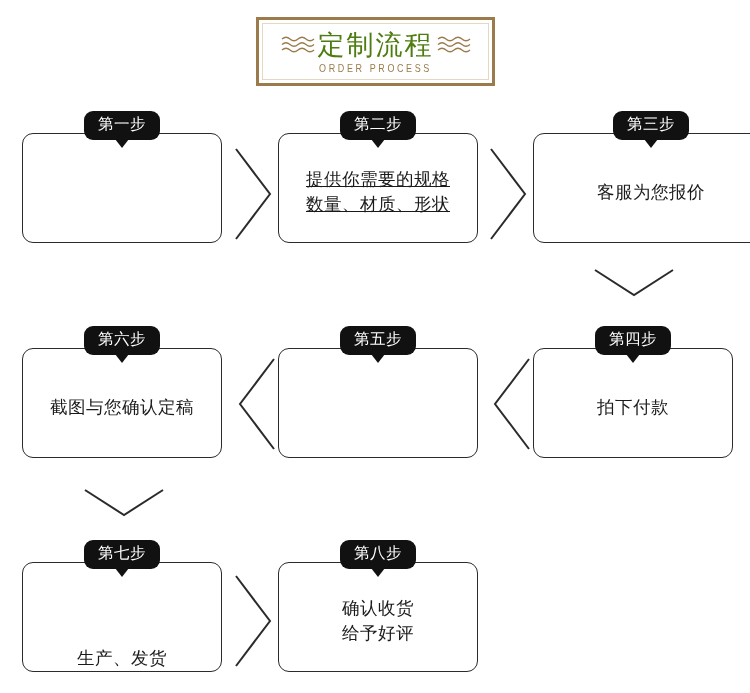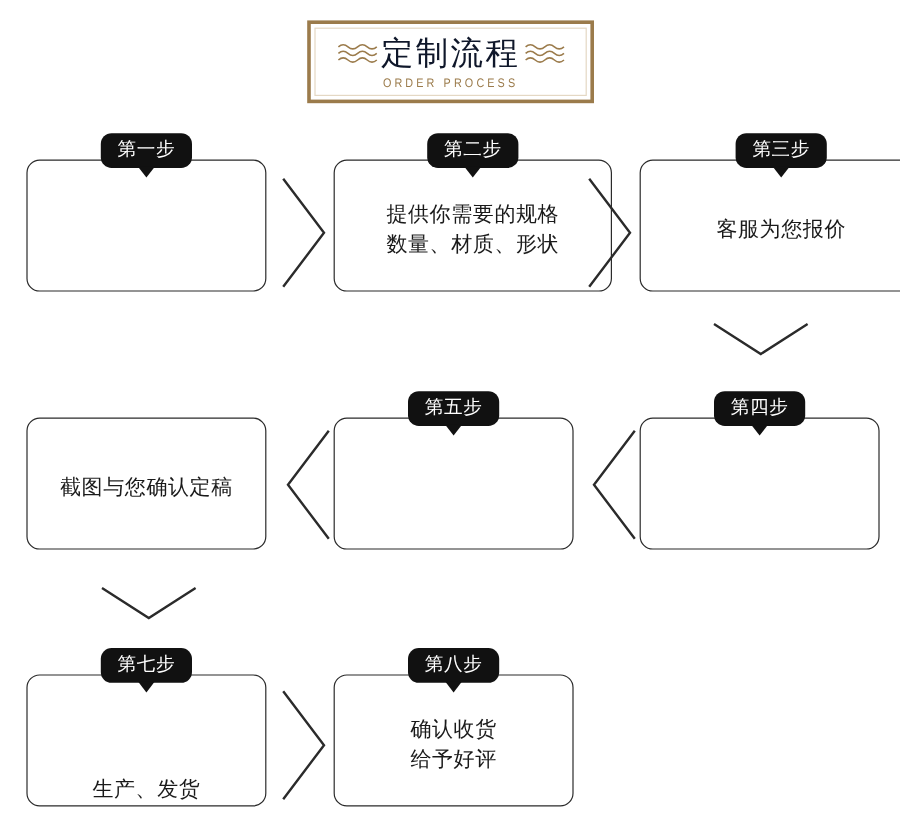--- a/index.html
+++ b/index.html
@@ -42,21 +42,21 @@
   }
   .banner-main {
     display: flex;
     align-items: center;
     justify-content: center;
     margin-top: 2px;
   }
   .banner-title {
     font-size: 27px;
     letter-spacing: 2px;
-    color: #0f172a;
+    color: #4d7c0f;
     font-weight: 400;
     line-height: 1;
     padding: 0 3px;
     font-family: "DejaVu Sans", "Liberation Sans", sans-serif;
   }
   .wave {
     width: 34px;
     height: 21px;
     flex: 0 0 auto;
     display: block;
@@ -159,21 +159,21 @@
 <div class="step" style="left:22px; top:133px; width:200px; height:110px;padding-left:25px;">
   <div class="badge">第一步</div>
 </div>
 
 <div class="arrow" style="left:232px; top:145px; width:46px; height:98px;">
   <svg width="46" height="98" viewBox="0 0 46 98" xmlns="http://www.w3.org/2000/svg">
     <polyline points="4,4 38,49 4,94" fill="none" stroke="#2b2b2b" stroke-width="2"></polyline>
   </svg>
 </div>
 
-<div class="step" style="left:278px; top:133px; width:232px; height:110px;">
+<div class="step" style="left:278px; top:133px; width:200px; height:110px;text-decoration:underline;">
   <div class="badge">第二步</div>
   <div class="step-text">提供你需要的规格
 数量、材质、形状</div>
 </div>
 
 <div class="arrow" style="left:487px; top:145px; width:46px; height:98px;">
   <svg width="46" height="98" viewBox="0 0 46 98" xmlns="http://www.w3.org/2000/svg">
     <polyline points="4,4 38,49 4,94" fill="none" stroke="#2b2b2b" stroke-width="2"></polyline>
   </svg>
 </div>
@@ -183,20 +183,21 @@
   <div class="step-text">客服为您报价</div>
 </div>
 
 <div class="arrow" style="left:592px; top:266px; width:84px; height:34px;">
   <svg width="84" height="34" viewBox="0 0 84 34" xmlns="http://www.w3.org/2000/svg">
     <polyline points="3,4 42,29 81,4" fill="none" stroke="#2b2b2b" stroke-width="2"></polyline>
   </svg>
 </div>
 
 <div class="step" style="left:22px; top:348px; width:200px; height:110px;">
+  <div class="badge">第六步</div>
   <div class="step-text">截图与您确认定稿</div>
 </div>
 
 <div class="arrow" style="left:232px; top:355px; width:46px; height:98px;">
   <svg width="46" height="98" viewBox="0 0 46 98" xmlns="http://www.w3.org/2000/svg">
     <polyline points="42,4 8,49 42,94" fill="none" stroke="#2b2b2b" stroke-width="2"></polyline>
   </svg>
 </div>
 
 <div class="step" style="left:278px; top:348px; width:200px; height:110px;">
@@ -204,20 +205,21 @@
 </div>
 
 <div class="arrow" style="left:487px; top:355px; width:46px; height:98px;">
   <svg width="46" height="98" viewBox="0 0 46 98" xmlns="http://www.w3.org/2000/svg">
     <polyline points="42,4 8,49 42,94" fill="none" stroke="#2b2b2b" stroke-width="2"></polyline>
   </svg>
 </div>
 
 <div class="step" style="left:533px; top:348px; width:200px; height:110px;">
   <div class="badge">第四步</div>
+  <div class="step-text">拍下付款</div>
 </div>
 
 <div class="arrow" style="left:82px; top:486px; width:84px; height:34px;">
   <svg width="84" height="34" viewBox="0 0 84 34" xmlns="http://www.w3.org/2000/svg">
     <polyline points="3,4 42,29 81,4" fill="none" stroke="#2b2b2b" stroke-width="2"></polyline>
   </svg>
 </div>
 
 <div class="step" style="left:22px; top:562px; width:200px; height:110px;align-items:flex-end;">
   <div class="badge">第七步</div>

